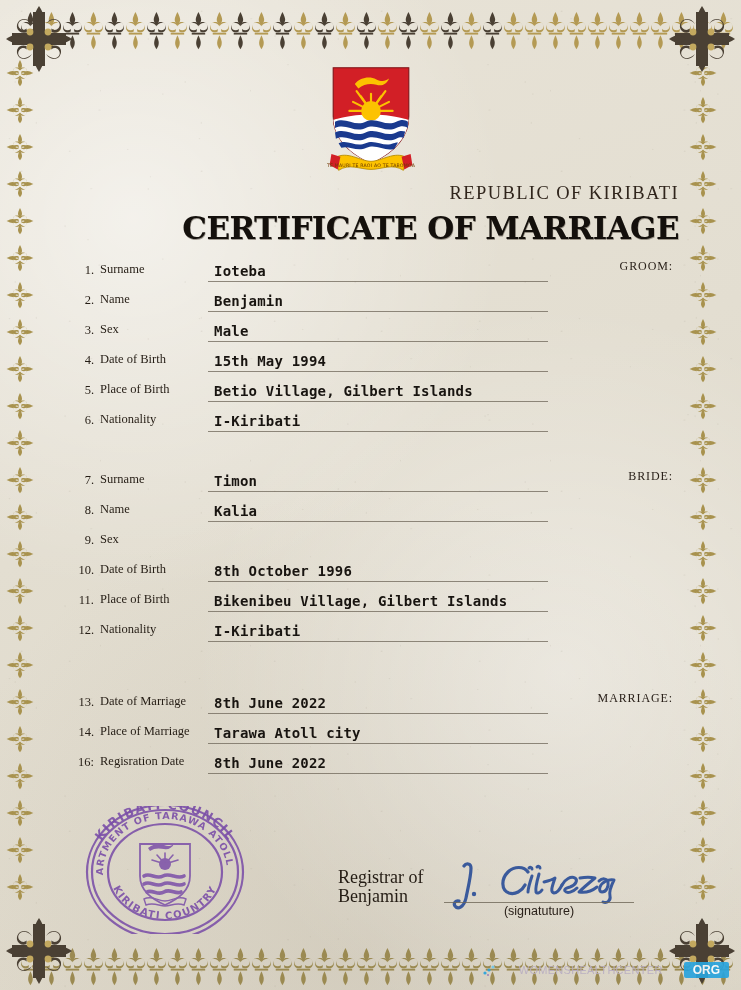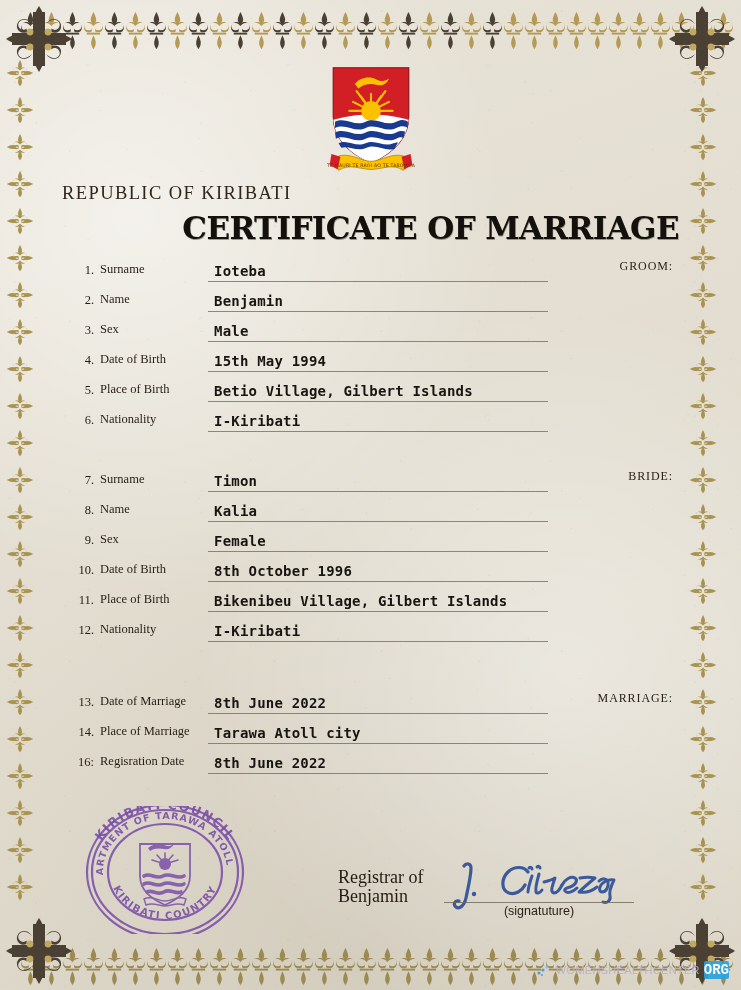--- a/index.html
+++ b/index.html
@@ -50,21 +50,21 @@
   .corner{position:absolute;width:74px;height:74px;}
   .c-tl{top:2px;left:2px;}
   .c-tr{top:2px;right:2px;}
   .c-bl{bottom:2px;left:2px;}
   .c-br{bottom:2px;right:2px;}
 
   .content{position:absolute;left:62px;top:12px;width:617px;height:966px;}
 
   .crest{width:90px;height:110px;margin:52px auto 0;display:block;}
   .republic{
-    text-align:left;font-size:18.5px;letter-spacing:1.4px;color:#30251c;
+    text-align:right;font-size:18.5px;letter-spacing:1.4px;color:#30251c;
     margin-top:9px;font-family:"Liberation Serif",serif;
   }
   .title{
     text-align:right;margin-top:6px;color:#14100c;
     font-family:"DejaVu Serif",serif;
     font-weight:bold;font-size:31px;letter-spacing:-0.6px;
     text-shadow:0.5px 0.5px 0 rgba(60,50,40,.45);
   }
 
   .rows{position:relative;margin-top:10px;}
@@ -108,30 +108,30 @@
   .sig-line{position:absolute;left:0;right:0;top:40px;height:1px;background:#6e6658;opacity:.8;}
   .sig-cap{
     position:absolute;left:0;right:0;top:42px;text-align:center;
     font-size:12.5px;color:#2a211a;font-family:Liberation Sans, sans-serif;
   }
   .sig-name{position:absolute;left:0;top:-4px;width:190px;height:52px;}
 
   
   .watermark{
     position:absolute;right:12px;bottom:10px;height:20px;
-    display:flex;align-items:center;gap:4px;opacity:.92;
+    display:flex;align-items:center;gap:21px;opacity:.92;
   }
   .wm-dots{width:16px;height:14px;}
   .wm-text{
     font-size:11px;letter-spacing:.3px;color:#b9aec2;
     font-family:"Liberation Sans",sans-serif;
   }
   .wm-badge{
-    background:#2aa4dd;color:#fff;font-size:14px;font-weight:bold;
-    padding:1px 0;border-radius:2px;font-family:Liberation Mono, monospace;
+    background:#2aa4dd;color:#fff;font-size:12px;font-weight:bold;
+    padding:1px 9px;border-radius:2px;font-family:Liberation Sans, sans-serif;
   }
 </style>
 </head>
 <body>
 
 <div class="cert">
   <div class="grain"></div>
 
   <div class="border-frame">
     <svg class="b-top" viewBox="0 0 741 46" preserveAspectRatio="none">
@@ -470,24 +470,20 @@
         <div class="num">8.</div>
         <div class="lbl">Name</div>
         <div class="fieldwrap">
           <div class="val">Kalia</div>
           <div class="uline"></div>
         </div>
       </div>
       <div class="row">
         <div class="num">9.</div>
         <div class="lbl">Sex</div>
-        <div class="fieldwrap">
-          <div class="val">Female</div>
-          <div class="uline"></div>
-        </div>
       </div>
       <div class="row">
         <div class="num">10.</div>
         <div class="lbl">Date of Birth</div>
         <div class="fieldwrap">
           <div class="val">8th October 1996</div>
           <div class="uline"></div>
         </div>
       </div>
       <div class="row">

